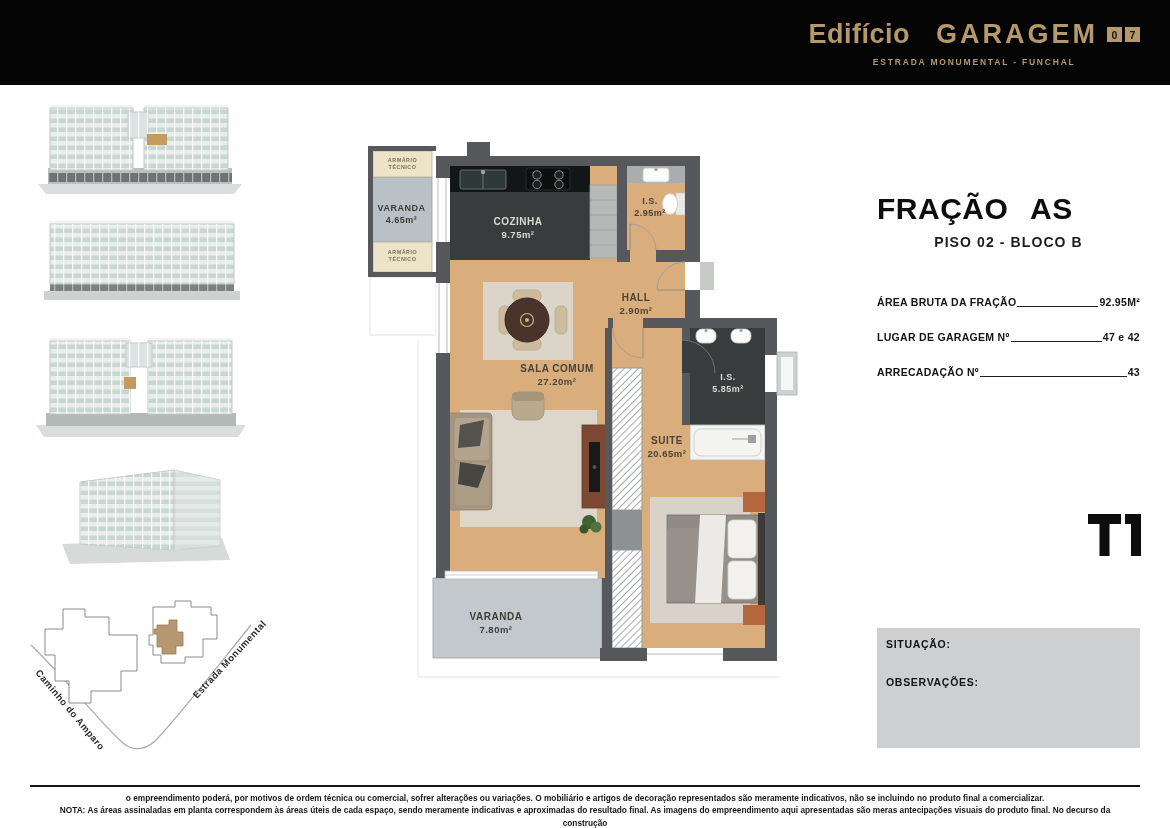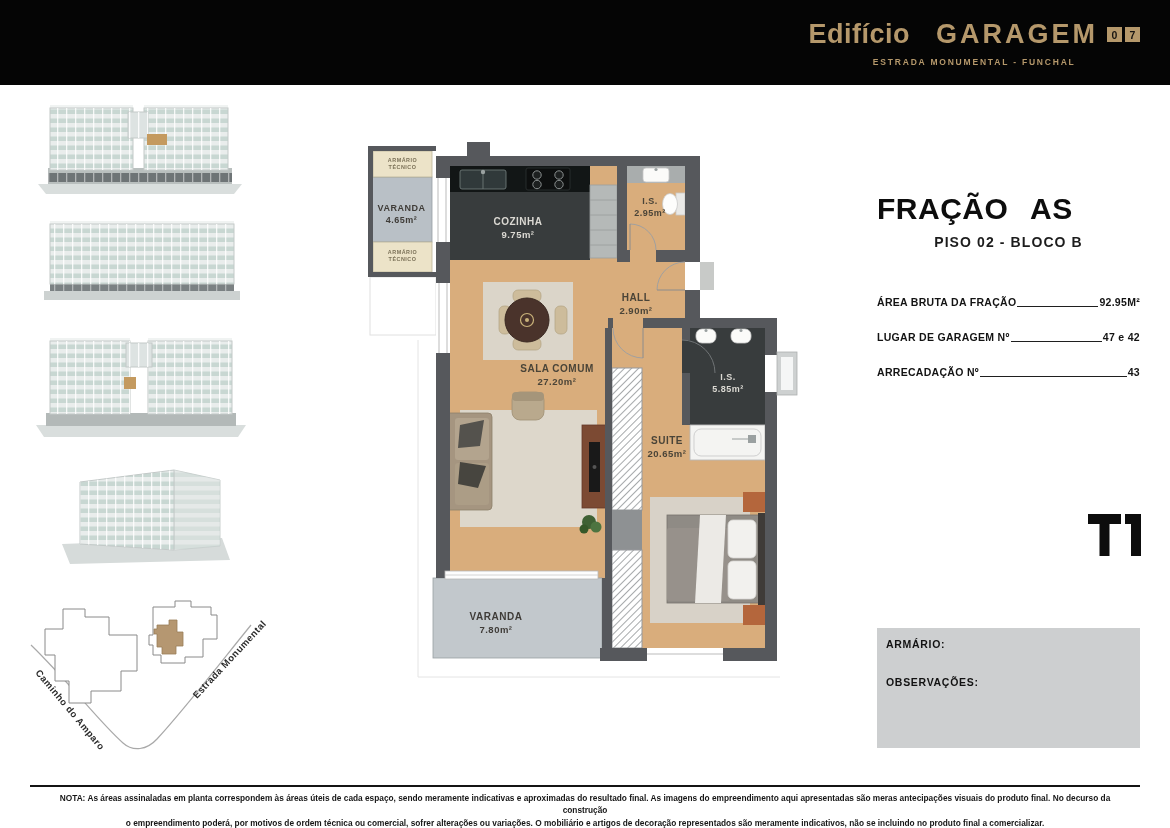--- a/index.html
+++ b/index.html
@@ -345,23 +345,23 @@
       </div>
     </div>
   </div>
 
   <svg class="t1" width="53" height="42" viewBox="0 0 53 42">
     <path d="M0,0 H33 V10 H21.5 V42 H11.5 V10 H0 Z" fill="#0d0d0d"></path>
     <path d="M37,0 H53 V42 H43 V10 H37 Z" fill="#0d0d0d"></path>
   </svg>
 
   <div class="infobox">
-    <div class="lab lab-situacao">ARMÁRIO:</div>
+    <div class="lab lab-situacao">SITUAÇÃO:</div>
     <div class="lab lab-observacoes">OBSERVAÇÕES:</div>
   </div>
 
   <div class="rule"></div>
   <div class="nota">
+    <div>o empreendimento poderá, por motivos de ordem técnica ou comercial, sofrer alterações ou variações. O mobiliário e artigos de decoração representados são meramente indicativos, não se incluindo no produto final a comercializar.</div>
     <div>NOTA: As áreas assinaladas em planta correspondem às áreas úteis de cada espaço, sendo meramente indicativas e aproximadas do resultado final.  As imagens do empreendimento aqui apresentadas são meras antecipações visuais do produto final. No decurso da construção</div>
-    <div>o empreendimento poderá, por motivos de ordem técnica ou comercial, sofrer alterações ou variações. O mobiliário e artigos de decoração representados são meramente indicativos, não se incluindo no produto final a comercializar.</div>
   </div>
 
 </div>
 
 </body></html>

